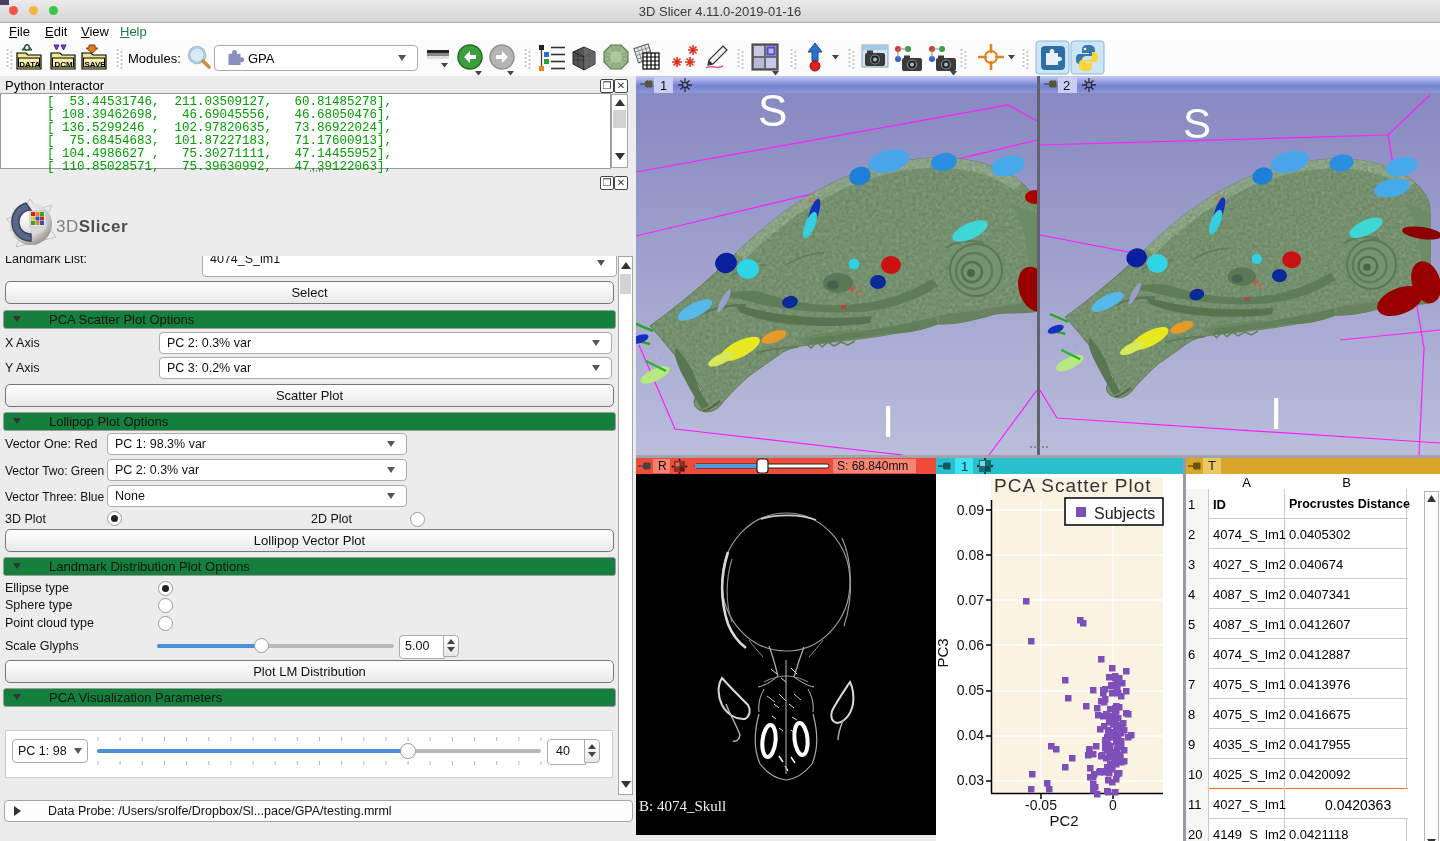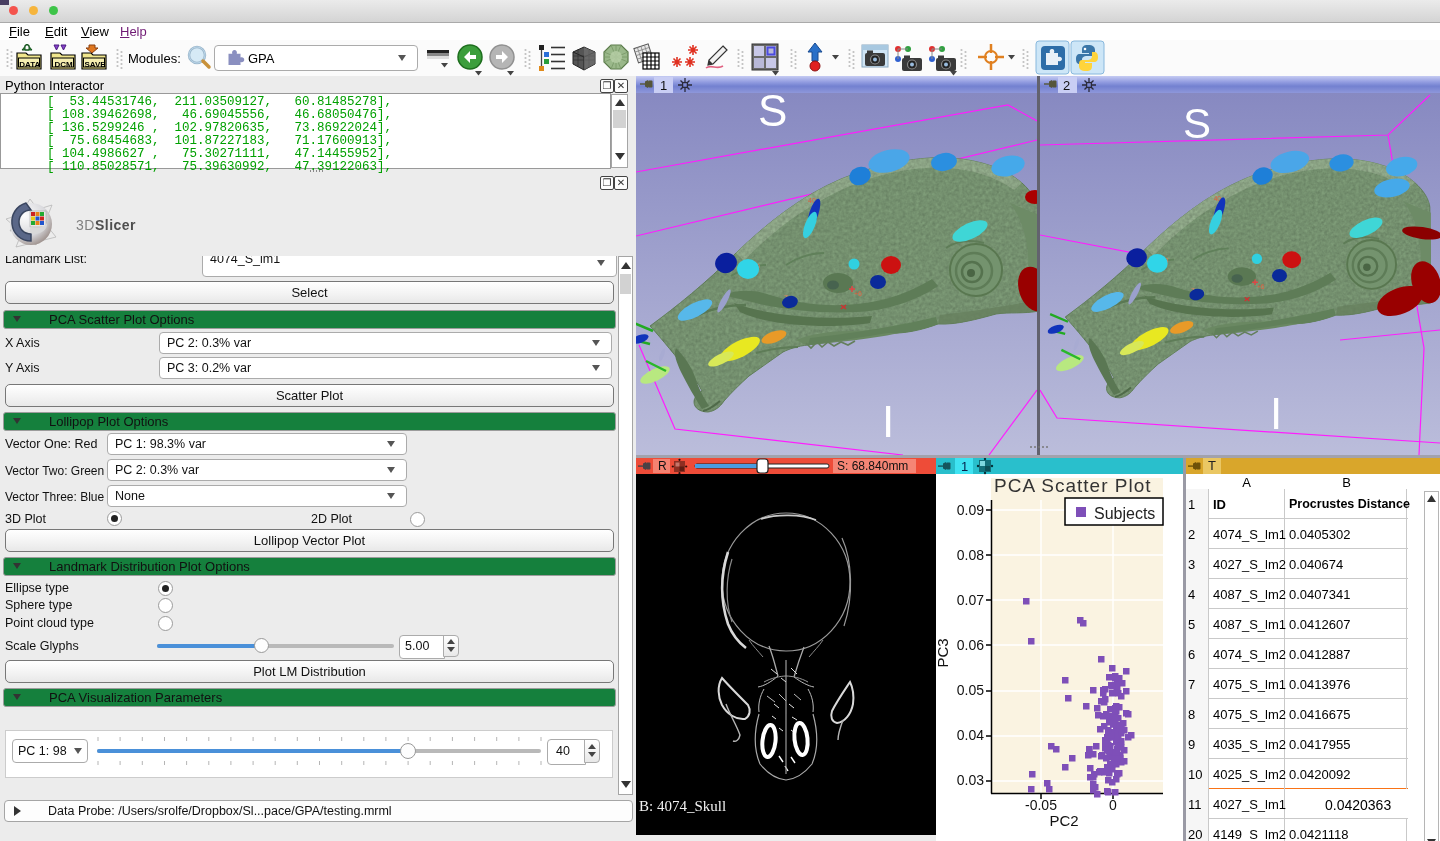--- a/index.html
+++ b/index.html
@@ -18,26 +18,27 @@
 </style>
 </head>
 <body>
 <div id="app">
 
 <div class="abs" style="left:0;top:0;width:1440px;height:22px;background:linear-gradient(#ebebeb,#d4d4d4);border-bottom:1px solid #aaa;"></div>
 <div class="abs" style="left:0;top:0;width:9px;height:5px;background:#4a3f63;"></div>
 <div class="abs" style="left:9px;top:6px;width:9px;height:9px;border-radius:50%;background:#f4544d;"></div>
 <div class="abs" style="left:29px;top:6px;width:9px;height:9px;border-radius:50%;background:#f6b53d;"></div>
 <div class="abs" style="left:49px;top:6px;width:9px;height:9px;border-radius:50%;background:#3ec449;"></div>
+<div class="abs" style="left:0;top:4px;width:1440px;text-align:center;font-size:13px;color:#3a3a3a;">3D Slicer 4.11.0-2019-01-16</div>
 
 <div class="abs" style="left:0;top:23px;width:1440px;height:17px;background:#fff;"></div>
 <div class="abs" style="left:9px;top:24px;font-size:13px;color:#000;"><u>F</u>ile</div>
 <div class="abs" style="left:45px;top:24px;font-size:13px;color:#000;"><u>E</u>dit</div>
 <div class="abs" style="left:81px;top:24px;font-size:13px;color:#000;"><u>V</u>iew</div>
-<div class="abs" style="left:120px;top:24px;font-size:13px;color:#701a75;"><u>H</u>elp</div>
+<div class="abs" style="left:120px;top:24px;font-size:13px;color:#15803d;"><u>H</u>elp</div>
 
 <div class="abs" style="left:0;top:40px;width:1440px;height:36px;background:#fbfbfb;border-bottom:1px solid #b5b5b5;"></div>
 <svg class="abs" style="left:0;top:40px;" width="1120" height="36" viewBox="0 0 1120 36">
 <defs>
  <g id="sep">
           <g fill="#c0c0c0">
             <circle cx="1.5" cy="8" r="1.1"></circle>
             <circle cx="1.5" cy="12" r="1.1"></circle>
             <circle cx="1.5" cy="16" r="1.1"></circle>
             <circle cx="1.5" cy="20" r="1.1"></circle>
@@ -281,21 +282,21 @@
    <rect x="29" y="23.5" width="4" height="4" fill="#e8c81a"></rect>
           <rect x="33.5" y="23.5" width="4" height="4" fill="#2255cc"></rect>
           <rect x="38" y="23.5" width="4" height="4" fill="#cc2222"></rect>
    <rect x="29" y="28" width="4" height="4" fill="#22aa33"></rect>
           <rect x="33.5" y="28" width="4" height="4" fill="#e8821a"></rect>
           <rect x="38" y="28" width="4" height="4" fill="#2255cc"></rect>
   </g>
  </g>
  <path d="M28,34 C36,36 42,34 45,30 C46,36 40,41 32,41 C30,41 29,40 28,39 Z" fill="#d8d8d8" opacity="0.9"></path>
 </svg>
-<div class="abs" style="left:76px;top:217px;font-size:14px;letter-spacing:0.5px;color:#808080;">3D<span style="color:#4e4e4e;font-weight:bold;">Slicer</span></div>
+<div class="abs" style="left:56px;top:217px;font-size:17px;letter-spacing:0.5px;color:#808080;">3D<span style="color:#4e4e4e;font-weight:bold;">Slicer</span></div>
 
 <div class="abs" style="left:0;top:256px;width:618px;height:540px;overflow:hidden;">
   <div class="lbl" style="left:5px;top:-4px;">Landmark List:</div>
   <div class="combo" style="left:202px;top:-17px;width:415px;height:38px;box-sizing:border-box;"></div>
   <div class="lbl" style="left:210px;top:-4px;">4074_S_lm1</div>
   <div class="carrow" style="left:597px;top:4px;"></div>
   <div class="btn" style="left:5px;top:25px;width:607px;height:21px;line-height:21px;">Select</div>
 
   <div class="chdr" style="left:3px;top:54px;width:611px;height:17px;line-height:17px;"><span style="margin-left:45px;">PCA Scatter Plot Options</span></div>
   <div class="carrow" style="left:13px;top:60px;border-top-color:#333;"></div>

